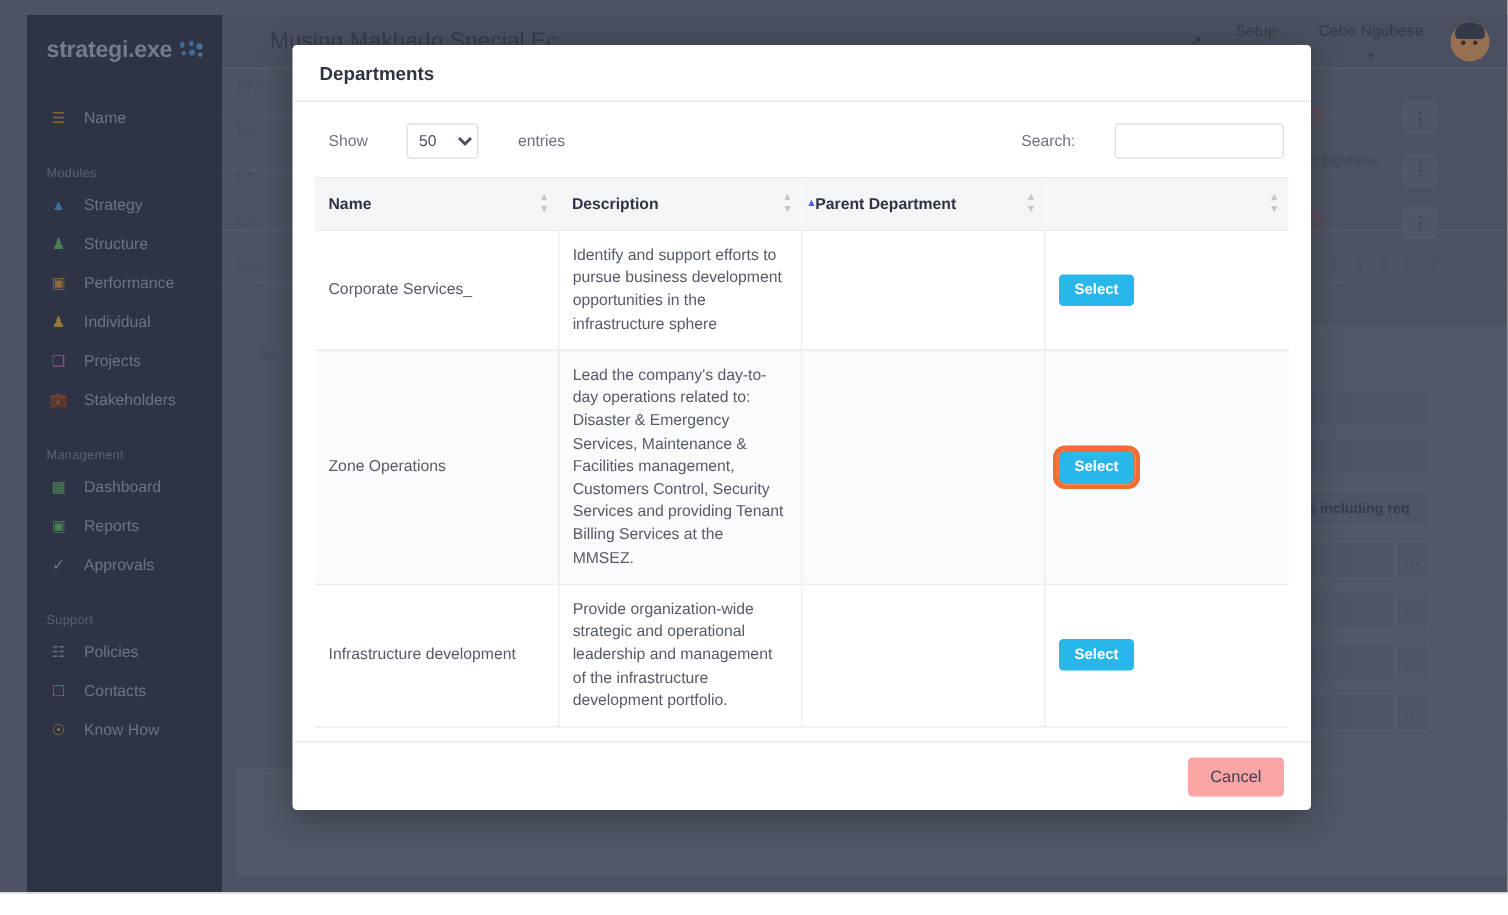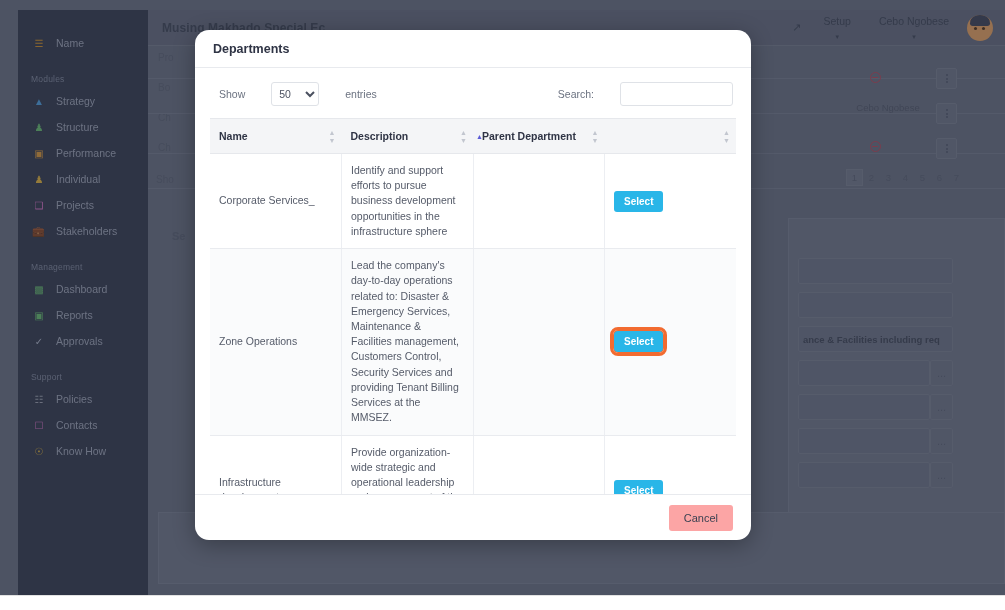--- a/index.html
+++ b/index.html
@@ -78,22 +78,22 @@
   
   #topbar {
     position: absolute;
     left: 148px; top: 10px;
     width: 857px; height: 36px;
     background: #5d6477;
     display: flex; align-items: center;
     border-bottom: 1px solid #6a7183;
   }
   #topbar .ttl {
-    margin-left: 14px;
-    font-size: 12px; font-weight: 700;
+    margin-left: 32px;
+    font-size: 15px; font-weight: 400;
     color: #3e4558;
     letter-spacing: .1px;
   }
   #topbar .right {
     margin-left: auto; display: flex; align-items: center; gap: 0;
   }
   #topbar .tb-item {
     font-size: 10.5px; color: #3e4558;
     padding: 0 14px; cursor: pointer;
     display: flex; align-items: center; gap: 5px; flex-direction: column;
@@ -185,23 +185,23 @@
 
   
   #modal-backdrop {
     position: absolute; left:0; top:0; width:1005px; height:595px;
     background: rgba(32,36,48,0.30);
     pointer-events: none;
   }
   #modal {
     position: absolute;
     left: 195px; top: 30px;
-    width: 556px; height: 510px;
+    width: 679px; height: 510px;
     background: #fff;
-    border-radius: 14px;
+    border-radius: 3px;
     box-shadow: 0 5px 22px rgba(0,0,0,.30);
     display: flex; flex-direction: column;
     overflow: hidden;
   }
   .modal-head {
     height: 38px; flex: 0 0 38px;
     display: flex; align-items: center;
     padding: 0 18px;
     border-bottom: 1px solid #e8eaee;
   }
@@ -319,20 +319,33 @@
     width: 1005px; height: 15px; background: #fff;
     border-top: 1px solid #e2e2e2;
   }
 </style>
 </head>
 <body>
 
 <div id="app-root">
 
   <nav id="sidebar">
+    <div class="logo-row">
+      <div class="logo-text">
+        <span>strategi.exe</span>
+      </div>
+      <div class="logo-dots">
+        <i class="ld1"></i>
+          <i class="ld2"></i>
+          <i class="ld3"></i>
+        <i class="ld4"></i>
+          <i class="ld5"></i>
+          <i class="ld6"></i>
+      </div>
+    </div>
 
     <div class="nav-gap"></div>
 
     <div class="nav-item">
       <span class="ico" style="color:#b7822f">☰</span>
       <span>Name</span>
     </div>
 
     <div class="nav-gap"></div>
 

